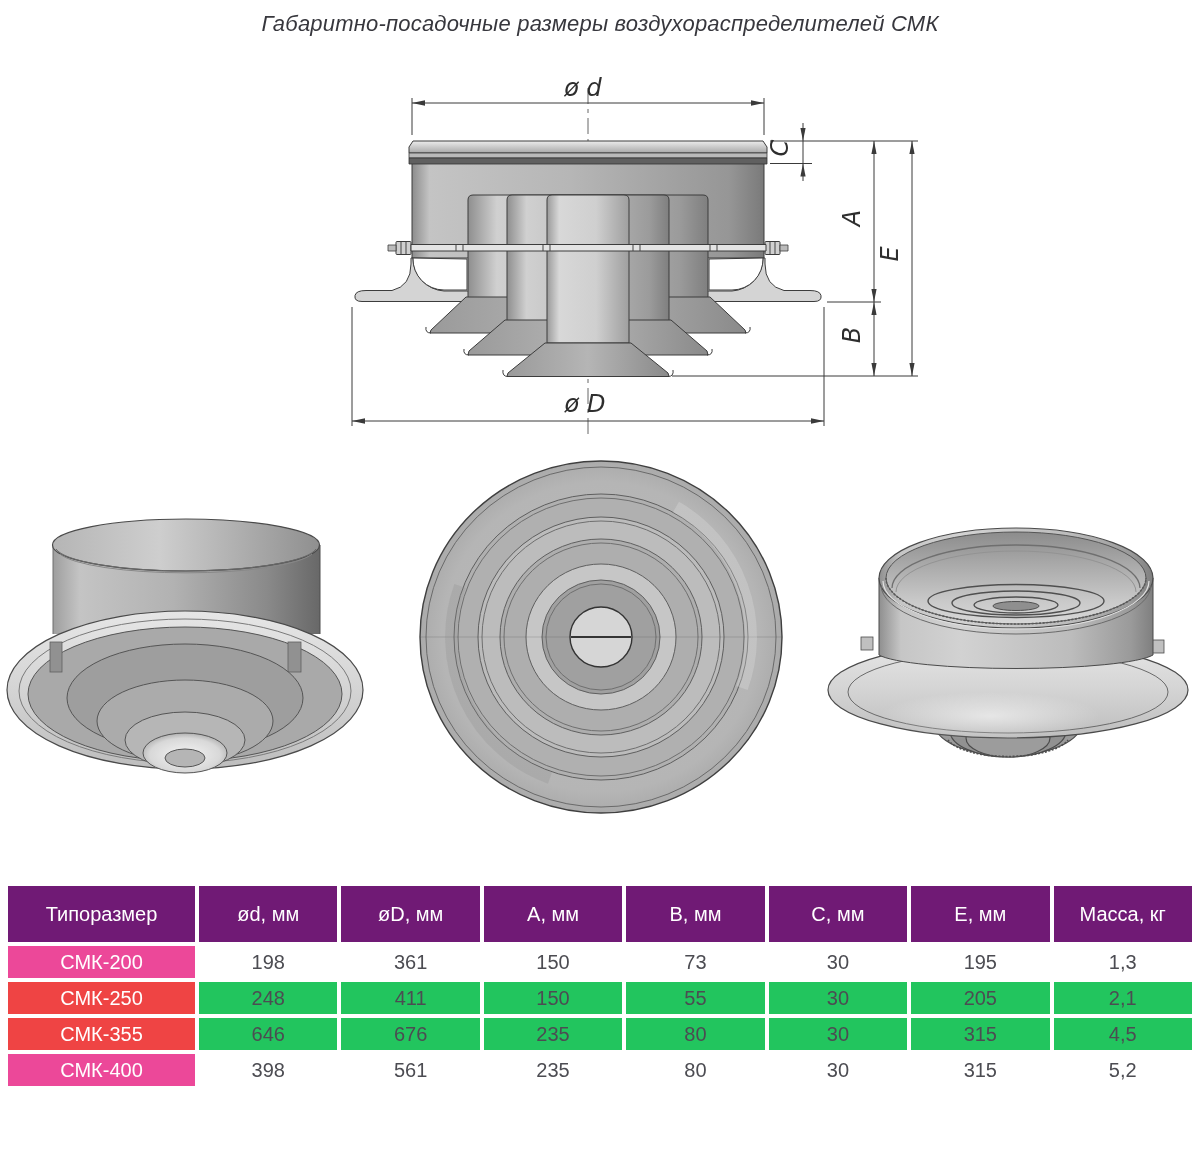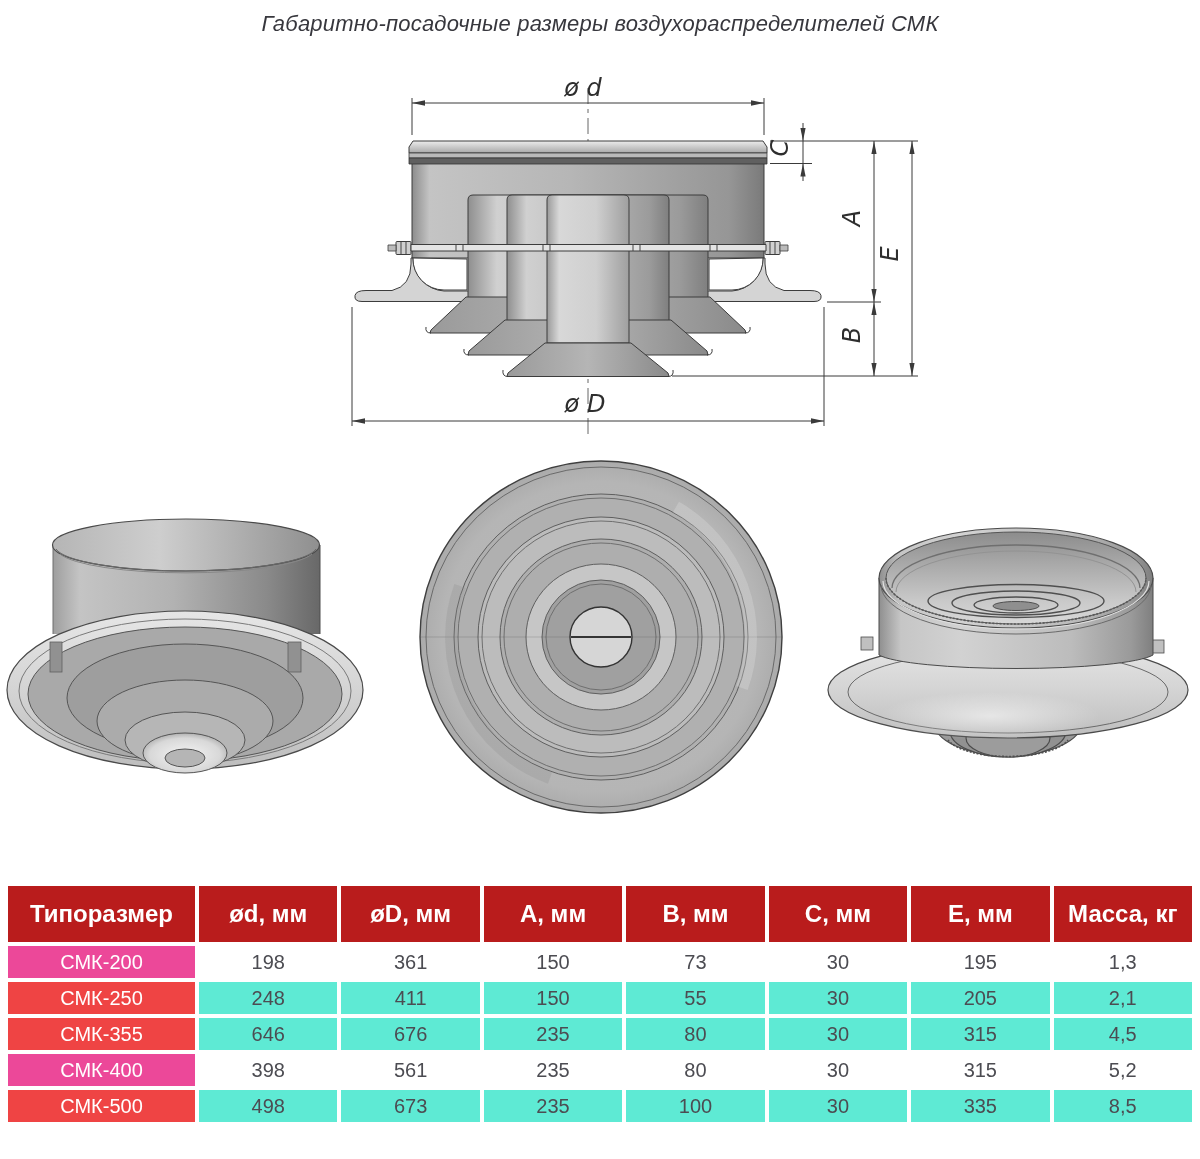--- a/index.html
+++ b/index.html
@@ -2,24 +2,24 @@
 <html><head>
 <meta charset="utf-8">
 <style>
   html,body { margin:0; padding:0; }
   body { width:1200px; height:1159px; position:relative; background:#fff; font-family:"Liberation Sans",sans-serif; overflow:hidden; }
   .title { position:absolute; top:11px; left:0; width:100%; text-align:center; font-style:italic; font-size:22px; letter-spacing:.2px; color:#37373d; font-weight:500; }
   svg.layer { position:absolute; left:0; }
   #drawing { top:0; }
   #views { top:455px; }
   table.spec { position:absolute; top:882px; left:4px; width:1192px; border-collapse:separate; border-spacing:4px; table-layout:fixed; }
-  table.spec th { background:#b91c1c; color:#fff; font-weight:700; font-size:24px; height:54px; text-align:center; }
+  table.spec th { background:#701a75; color:#fff; font-weight:400; font-size:20px; height:54px; text-align:center; }
   table.spec td { text-align:center; font-size:20px; color:#4c4c52; height:30px; background:#fff; }
   table.spec td.rowhead { background:#ec4899; color:#fff; font-weight:500; }
-  table.spec tr.alt td { background:#5eead4; }
+  table.spec tr.alt td { background:#22c55e; }
   table.spec tr.alt td.rowhead { background:#ef4444; }
   text.dim { font-family:"DejaVu Sans",sans-serif; font-style:italic; font-size:24px; fill:#2e2e2e; }
 </style>
 </head>
 <body>
 
 <div class="title">Габаритно-посадочные размеры воздухораспределителей СМК</div>
 
 <svg id="drawing" class="layer" width="1200" height="455" viewBox="0 0 1200 455">
   <defs>
@@ -313,24 +313,14 @@
   <tr>
     <td class="rowhead">СМК-400</td>
     <td>398</td>
     <td>561</td>
     <td>235</td>
     <td>80</td>
     <td>30</td>
     <td>315</td>
     <td>5,2</td>
   </tr>
-  <tr class="alt">
-    <td class="rowhead">СМК-500</td>
-    <td>498</td>
-    <td>673</td>
-    <td>235</td>
-    <td>100</td>
-    <td>30</td>
-    <td>335</td>
-    <td>8,5</td>
-  </tr>
 </tbody>
   </table>
 
 </body></html>

